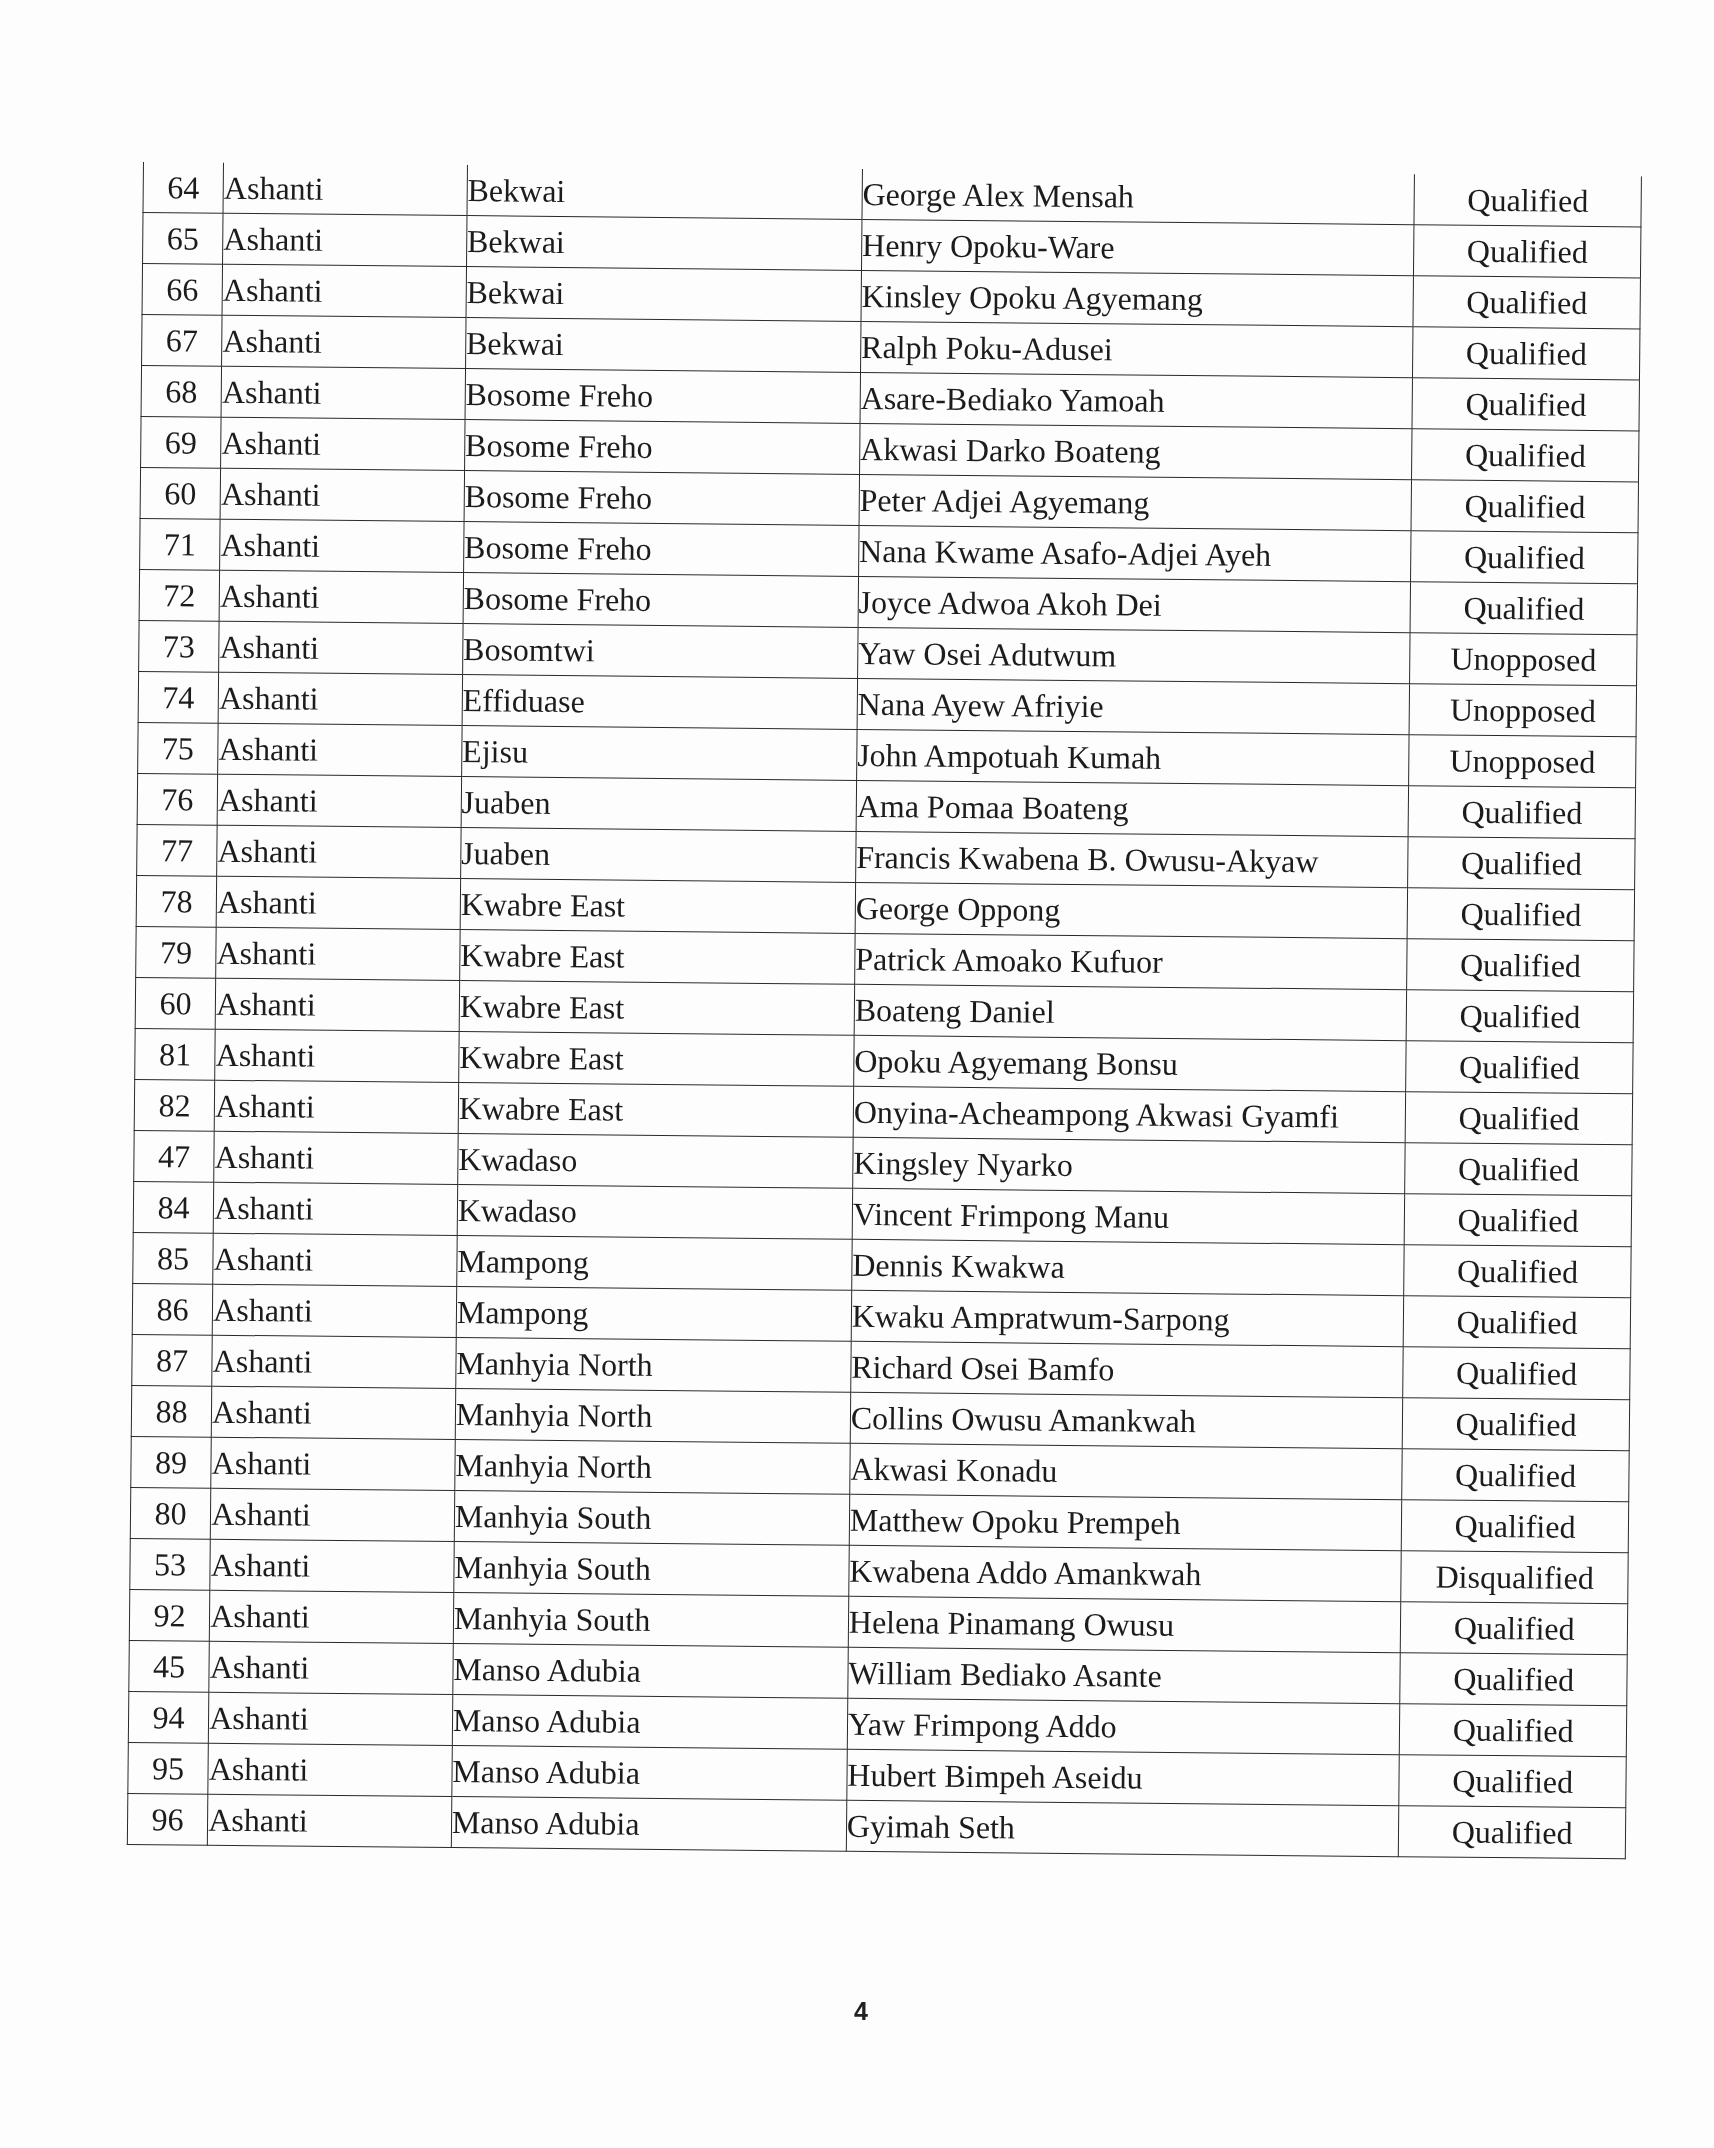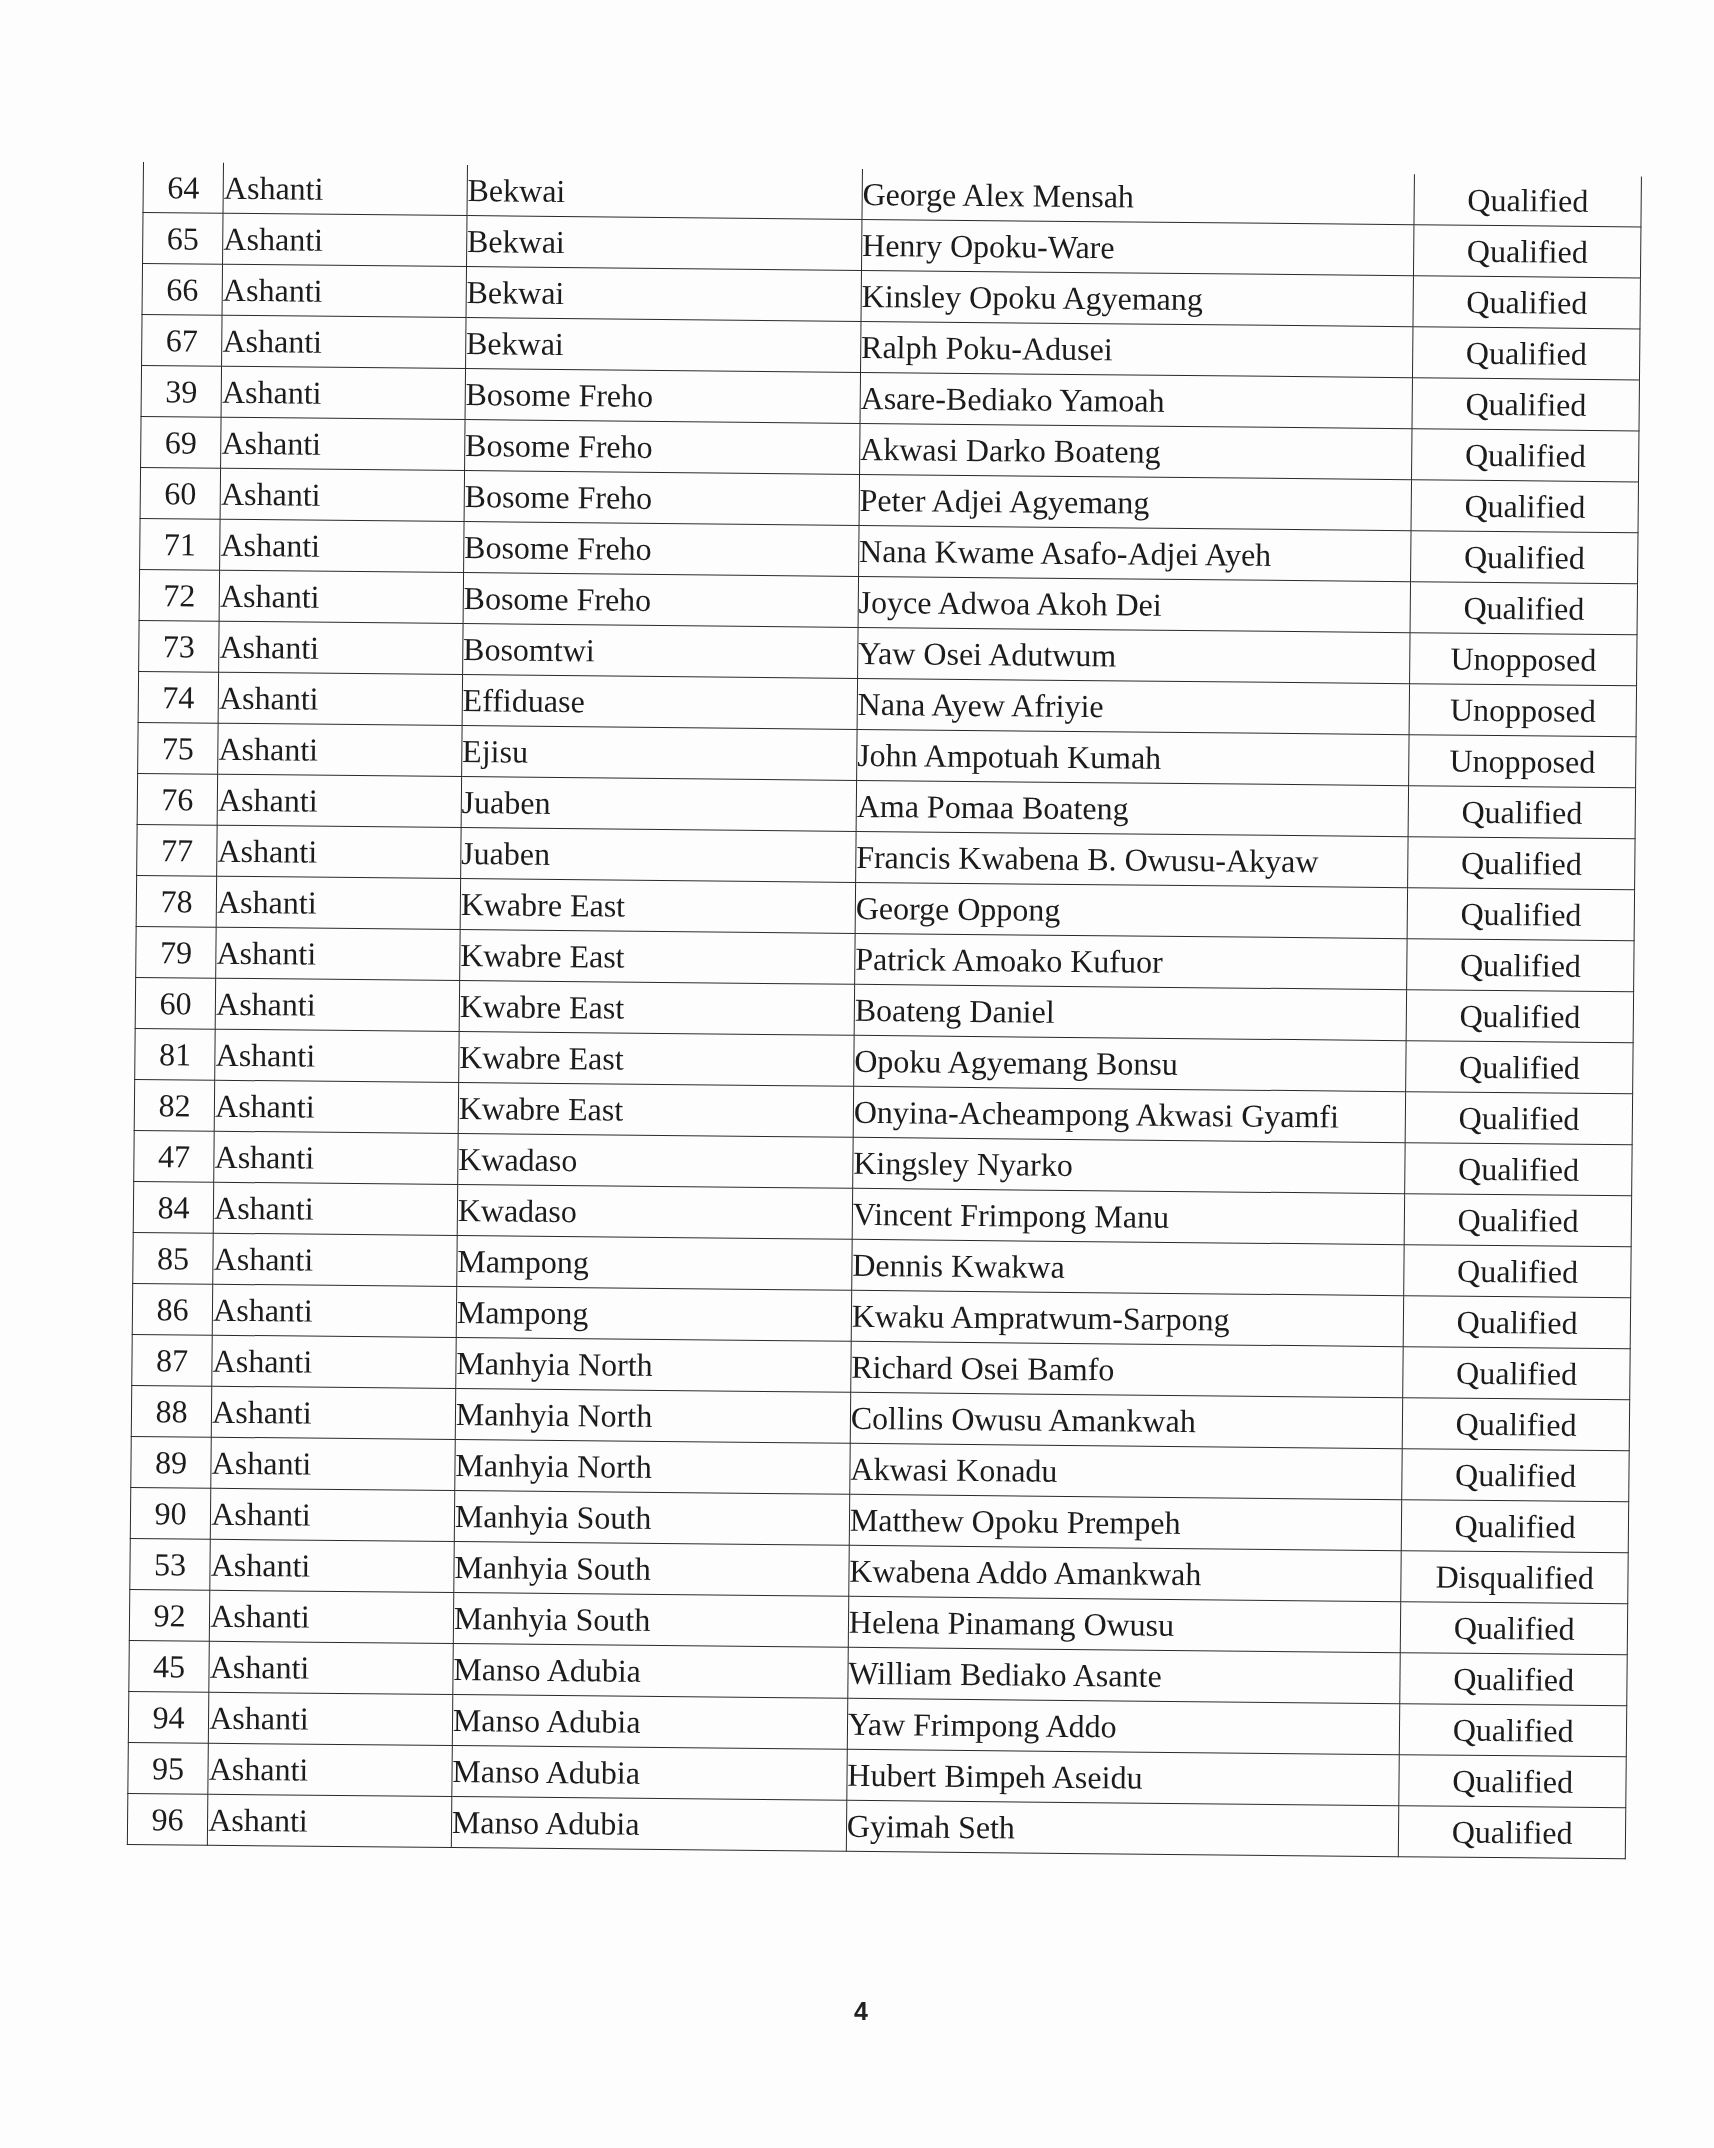--- a/index.html
+++ b/index.html
@@ -48,21 +48,21 @@
           <td class="c-status">Qualified</td>
         </tr>
         <tr>
           <td class="c-no">67</td>
           <td class="c-region">Ashanti</td>
           <td class="c-const">Bekwai</td>
           <td class="c-name">Ralph Poku-Adusei</td>
           <td class="c-status">Qualified</td>
         </tr>
         <tr>
-          <td class="c-no">39</td>
+          <td class="c-no">68</td>
           <td class="c-region">Ashanti</td>
           <td class="c-const">Bosome Freho</td>
           <td class="c-name">Asare-Bediako Yamoah</td>
           <td class="c-status">Qualified</td>
         </tr>
         <tr>
           <td class="c-no">69</td>
           <td class="c-region">Ashanti</td>
           <td class="c-const">Bosome Freho</td>
           <td class="c-name">Akwasi Darko Boateng</td>
@@ -202,21 +202,21 @@
           <td class="c-status">Qualified</td>
         </tr>
         <tr>
           <td class="c-no">89</td>
           <td class="c-region">Ashanti</td>
           <td class="c-const">Manhyia North</td>
           <td class="c-name">Akwasi Konadu</td>
           <td class="c-status">Qualified</td>
         </tr>
         <tr>
-          <td class="c-no">90</td>
+          <td class="c-no">80</td>
           <td class="c-region">Ashanti</td>
           <td class="c-const">Manhyia South</td>
           <td class="c-name">Matthew Opoku Prempeh</td>
           <td class="c-status">Qualified</td>
         </tr>
         <tr>
           <td class="c-no">53</td>
           <td class="c-region">Ashanti</td>
           <td class="c-const">Manhyia South</td>
           <td class="c-name">Kwabena Addo Amankwah</td>

